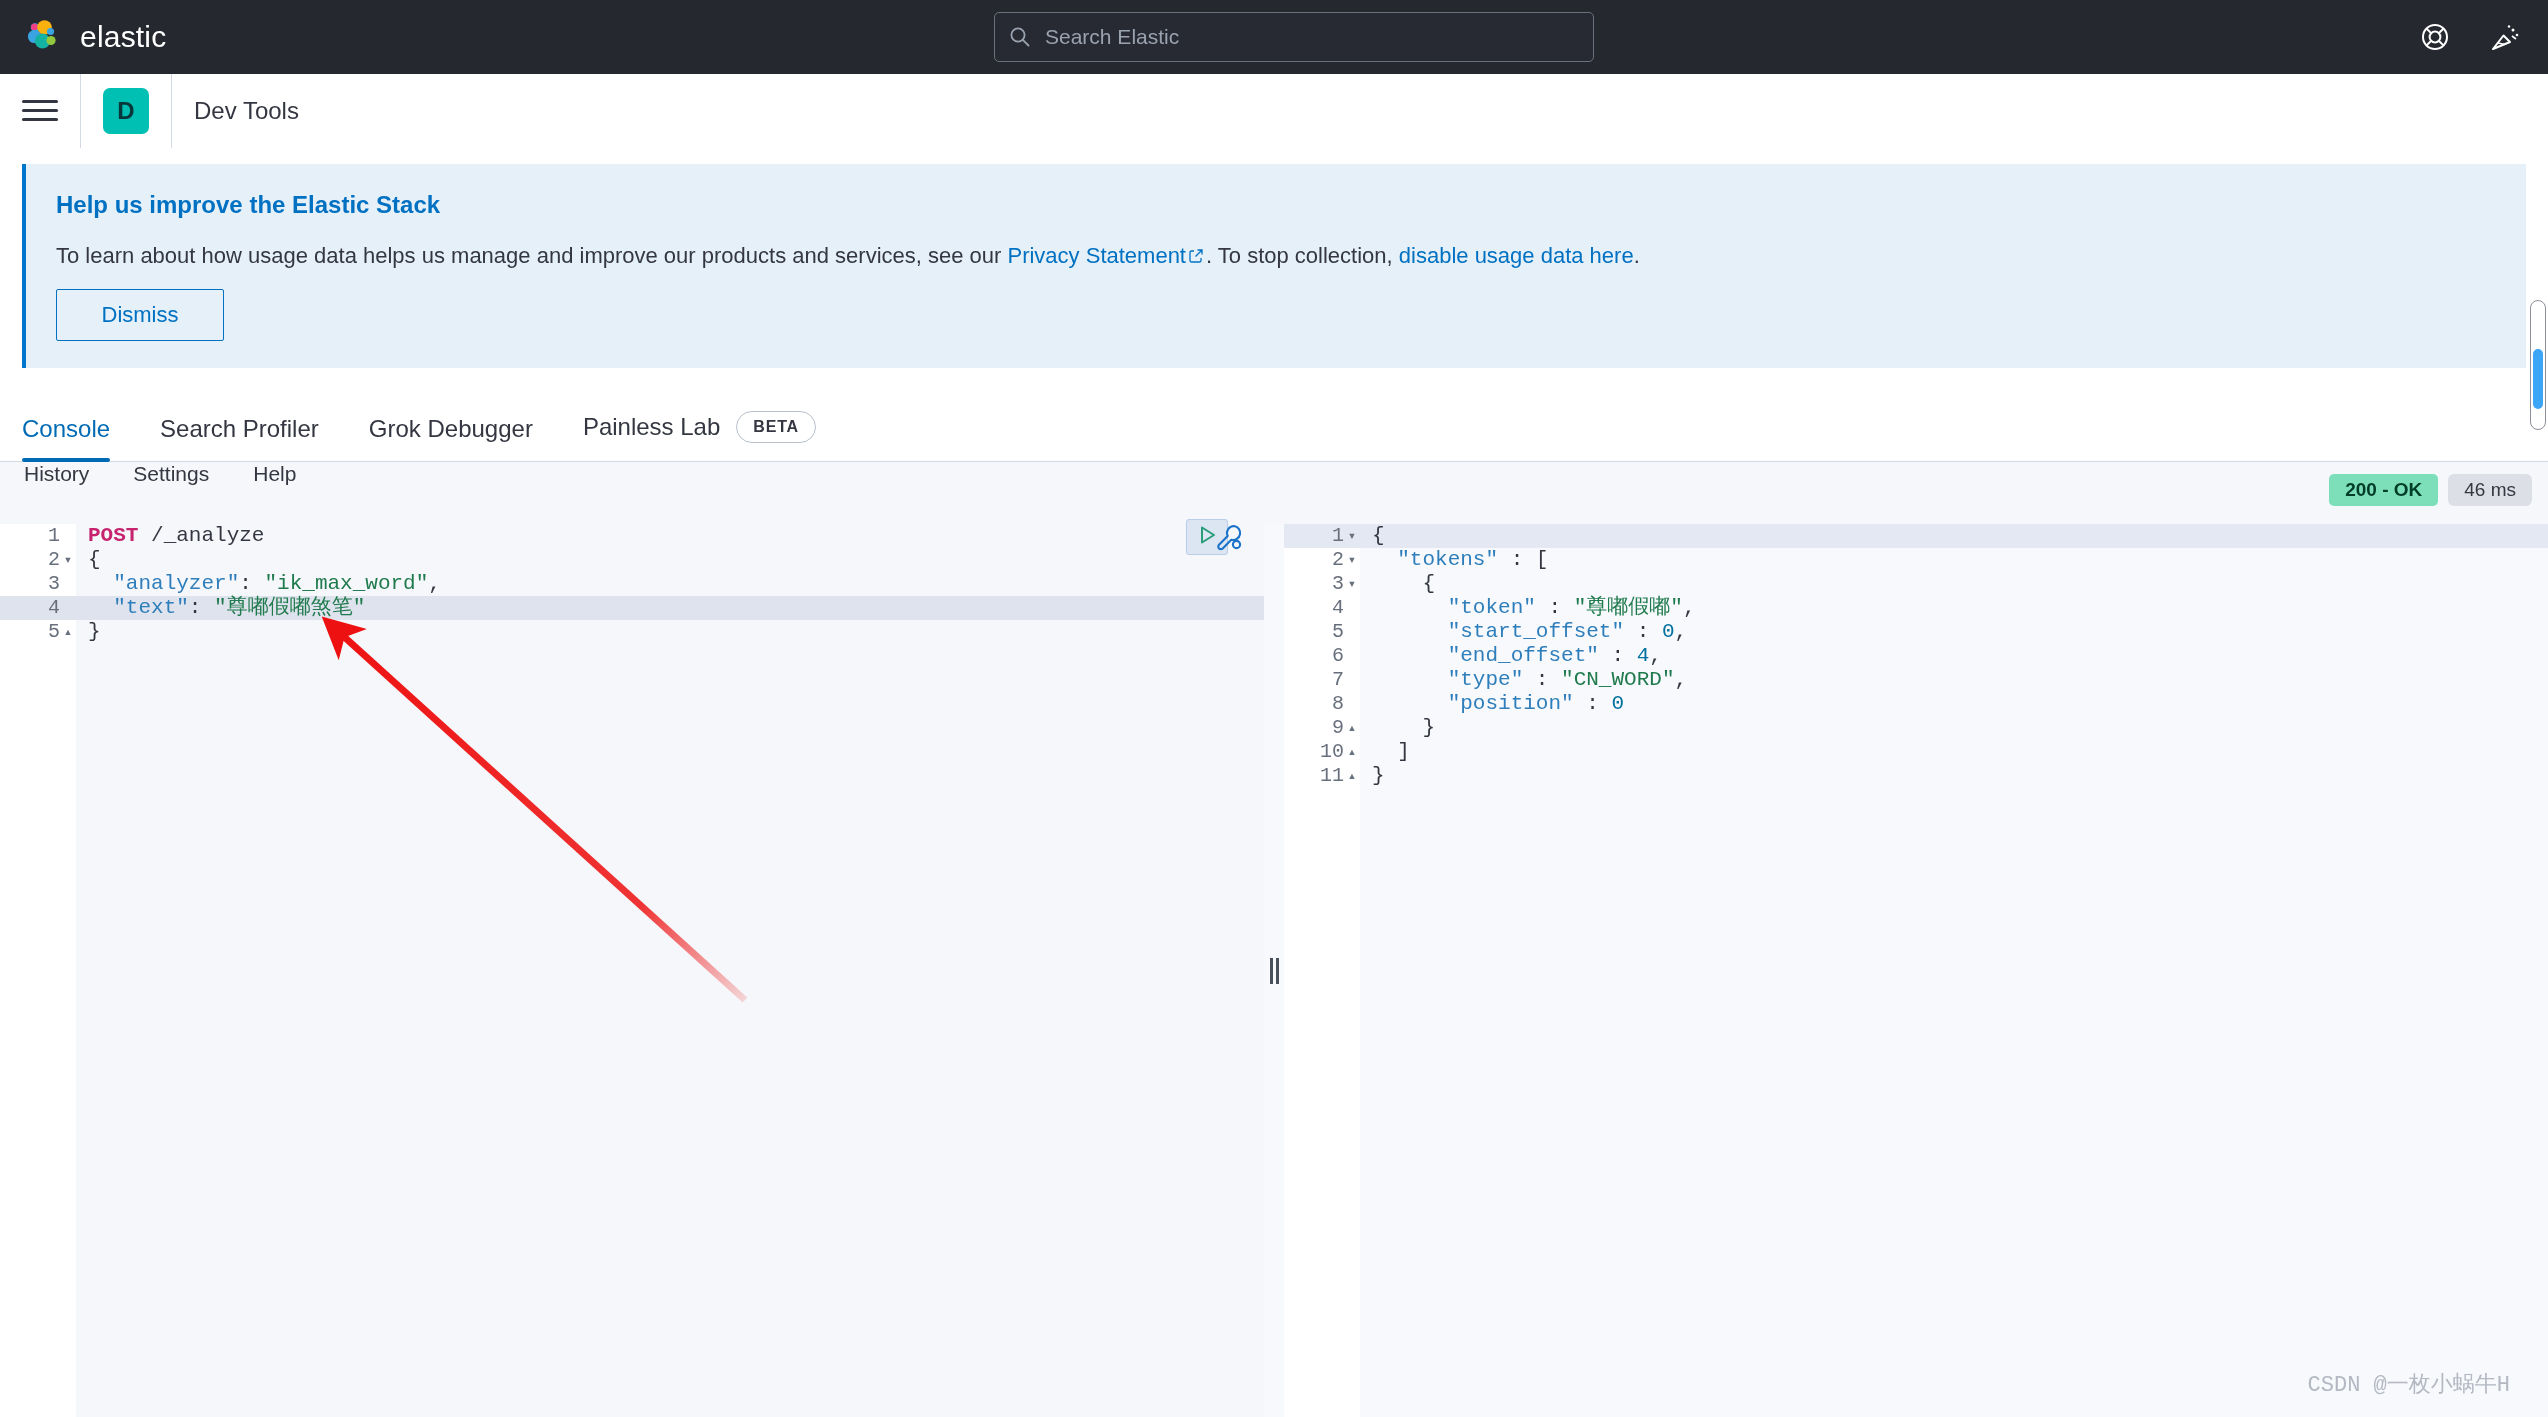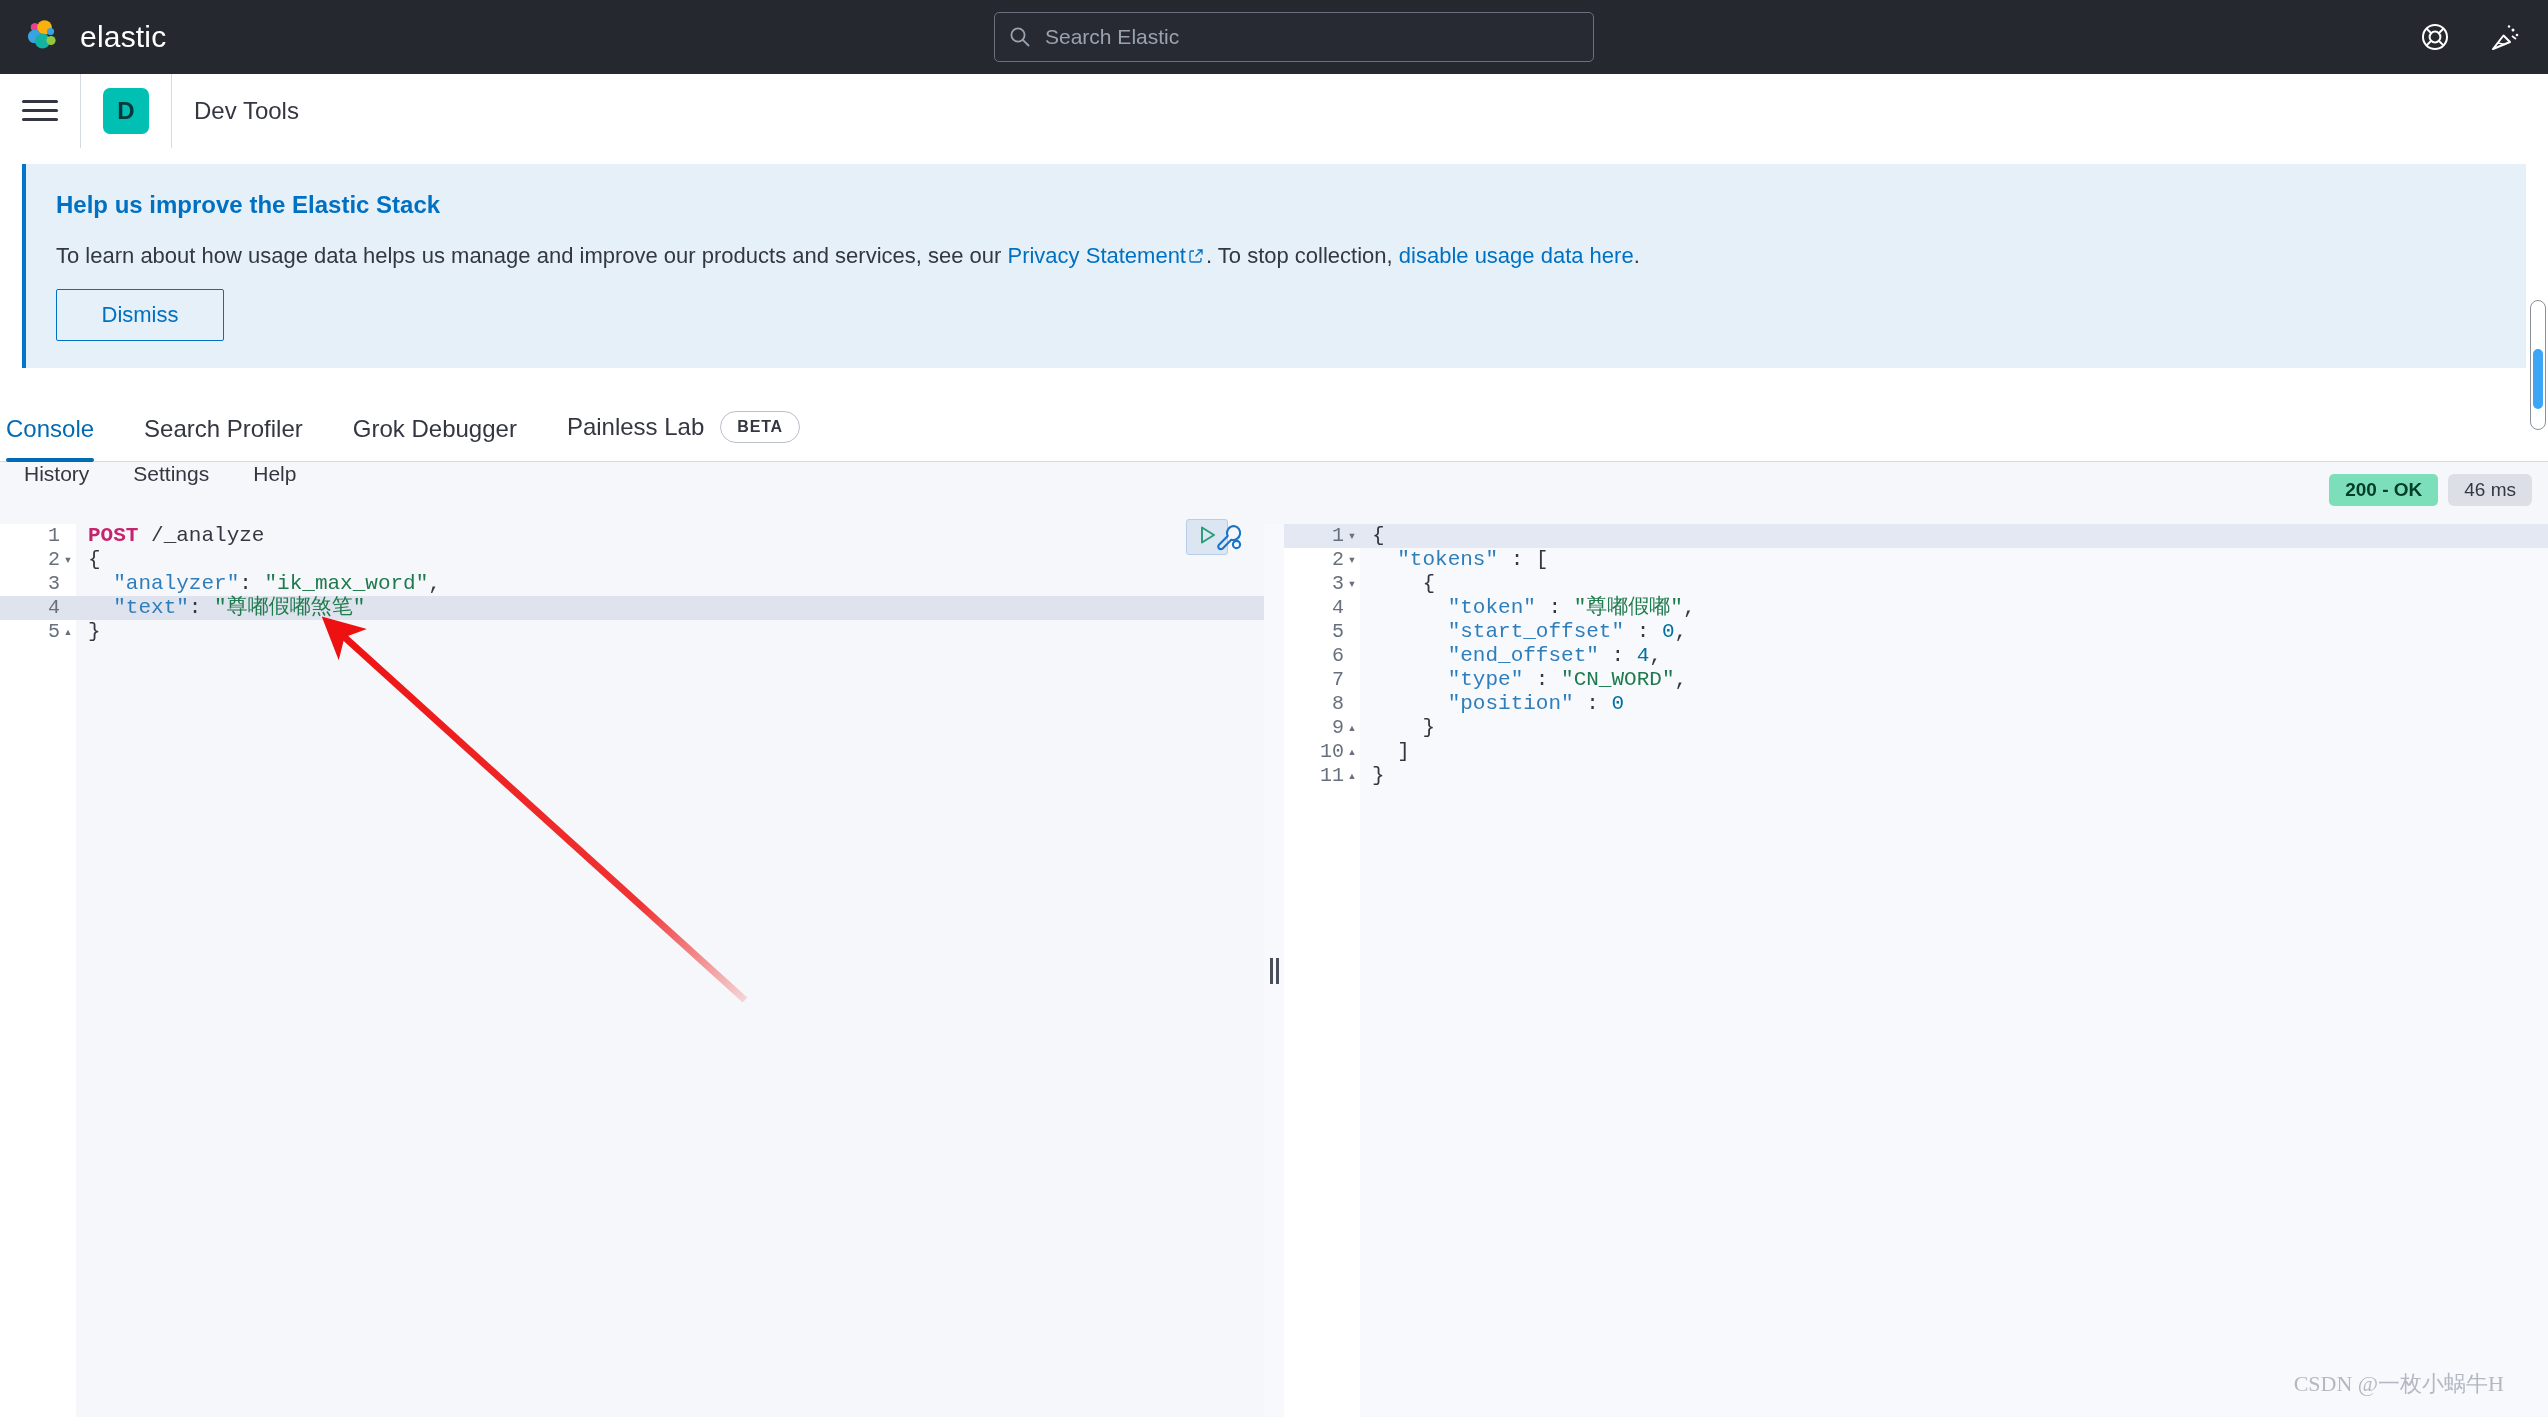--- a/index.html
+++ b/index.html
@@ -95,21 +95,21 @@
     border: 1px solid #0071c2; border-radius: 2px;
     color: #0071c2; font-size: 22px; cursor: pointer;
     font-family: "Liberation Sans", sans-serif;
   }
 
   
   .tabs-row {
     position: absolute; top: 386px; left: 0;
     width: 2548px; height: 76px;
     border-bottom: 1px solid #d3dae6;
-    display: flex; align-items: flex-end; padding-left: 6px;
+    display: flex; align-items: flex-end; padding-left: 22px;
   }
   .tab {
     position: relative; font-size: 24px; color: #343741;
     padding: 0 0 18px 0; margin-right: 50px; cursor: pointer;
     display: flex; align-items: center; gap: 16px;
   }
   .tab.active { color: #006bb4; font-weight: 400; }
   .tab.active::after {
     content: ""; position: absolute; left: 0; right: 0; bottom: -1px;
     height: 4px; background: #006bb4; border-radius: 2px;
@@ -229,23 +229,23 @@
   .page-scrollbar i {
     position: absolute; left: 2px; right: 2px; top: 48px; bottom: 20px;
     background: #3da5f5; border-radius: 6px; display: block;
   }
 
   
   .annot { position: absolute; left: 0; top: 0; width: 2548px; height: 1417px; pointer-events: none; z-index: 9; }
 
   
   .watermark {
-    position: absolute; right: 44px; bottom: 18px;
+    position: absolute; right: 38px; bottom: 18px;
     font-size: 22px; color: #b3b8c2;
-    font-family: Liberation Serif, serif;
+    font-family: Liberation Mono, monospace;
     margin-left: 28px;
   }
 </style>
 </head>
 <body>
 
 <div class="top-header">
   <div class="brand">
     <span class="elastic-logo">
       <svg viewBox="0 0 42 42" width="42" height="42">

